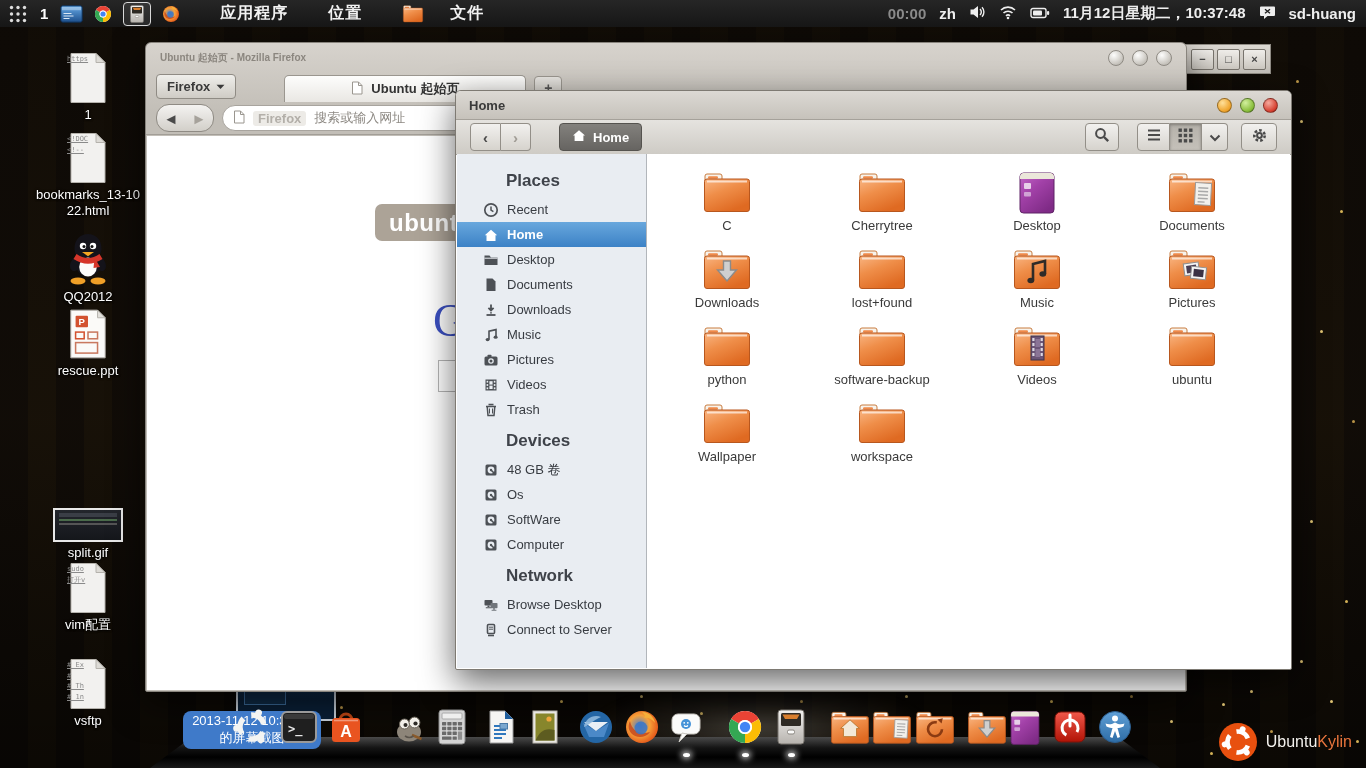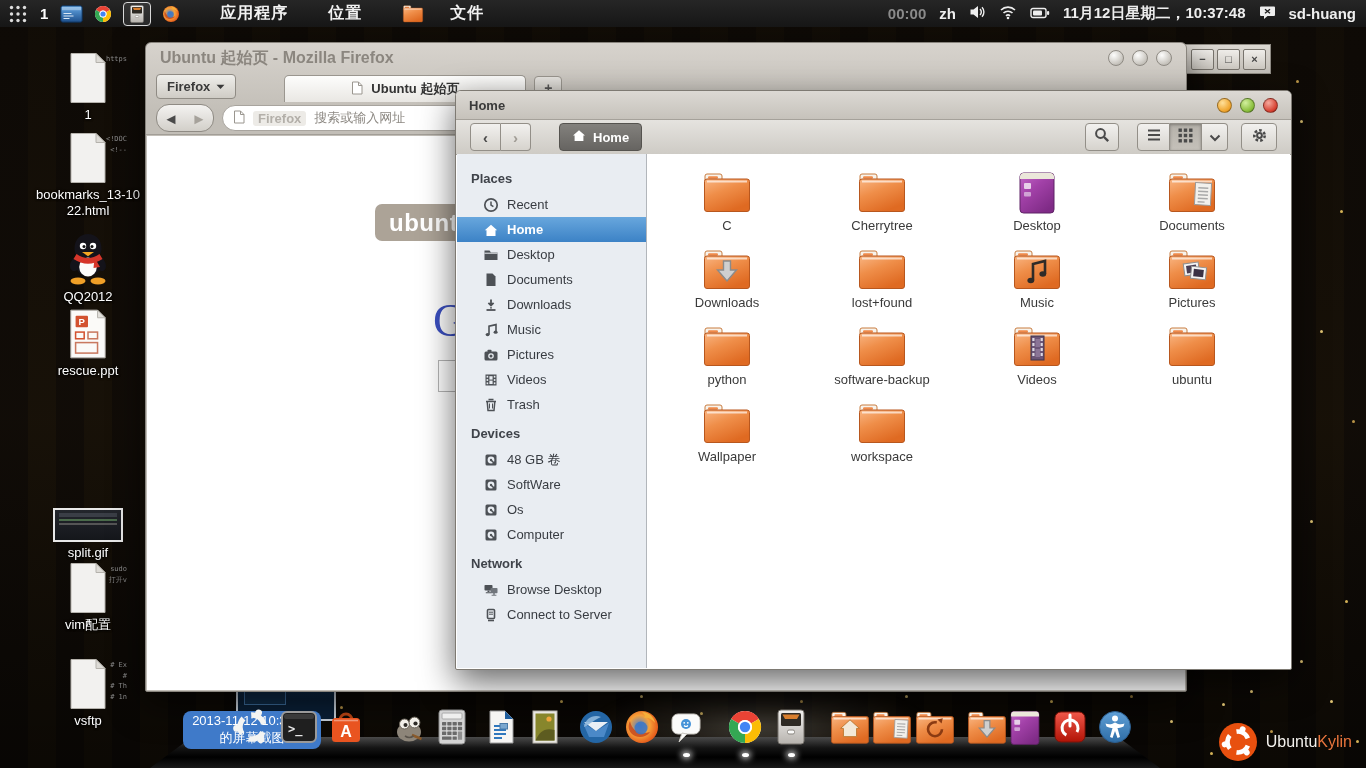--- a/index.html
+++ b/index.html
@@ -28,29 +28,29 @@
   #panel .pi{display:flex;align-items:center;margin:0 5px;}
   #panel .ws{font-size:15px;color:#fff;margin:0 7px;}
   #panel .menu{font-size:16px;letter-spacing:1px;color:#f2f2f2;margin:0 20px;}
   #panel .right{margin-left:auto;display:flex;align-items:center;gap:13px;padding-right:10px;font-size:15px;}
   #panel .timer{color:#8a8a8a;}
   .activebox{border:1px solid #d8d8d8;border-radius:4px;padding:1px 3px;background:rgba(255,255,255,.08);}
   
   .dicon{position:absolute;left:33px;width:110px;text-align:center;z-index:2;cursor:default;}
   .dart{height:58px;display:flex;align-items:flex-end;justify-content:center;position:relative;}
   .dlabel{margin-top:3px;font-size:13px;color:#fff;text-shadow:0 1px 2px #000,0 0 3px #000;white-space:pre-line;line-height:1.25;}
-  .mini-text{position:absolute;top:8px;left:0;right:16px;font-size:7px;line-height:1.5;color:#8a8a8a;
-    font-family:"DejaVu Sans Mono",monospace;text-align:right;padding-left:34px;}
+  .mini-text{position:absolute;top:8px;left:0;right:4px;font-size:7px;line-height:1.5;color:#8a8a8a;
+    font-family:"DejaVu Sans Mono",monospace;text-align:left;padding-left:34px;text-decoration:underline;}
   
   .win{position:absolute;border-radius:6px 6px 2px 2px;box-shadow:0 12px 34px rgba(0,0,0,.6);}
   
   #ffx{left:145px;top:42px;width:1040px;height:648px;z-index:4;
     background:linear-gradient(#d7d3cd,#c2beb7 70px,#c2beb7);border:1px solid #88847d;}
   .ffx-titlebar{height:30px;display:flex;align-items:center;padding:0 14px;}
-  .ffx-title{font-size:16px;font-weight:bold;color:#8b867f;}
+  .ffx-title{font-size:10px;font-weight:bold;color:#8b867f;}
   .circles{margin-left:auto;display:flex;gap:8px;}
   .circ{width:14px;height:14px;border-radius:50%;border:1px solid #8f8b84;
     background:radial-gradient(circle at 35% 30%,#fdfdfc,#cfccc6 60%,#aaa69f);}
   .ffx-tabs{height:29px;display:flex;align-items:flex-end;padding:0 10px;}
   .ffx-menu-btn{height:23px;margin-bottom:3px;display:flex;align-items:center;gap:6px;padding:0 10px;
     background:linear-gradient(#efeeeb,#cfccc5);border:1px solid #8f8b84;border-radius:4px;
     font-size:13px;font-weight:bold;color:#3a3a3a;}
   .tab{width:240px;height:26px;margin-left:48px;background:linear-gradient(#fdfdfc,#e9e7e3);
     border:1px solid #9a968f;border-bottom:none;border-radius:5px 5px 0 0;
     display:flex;align-items:center;justify-content:center;gap:8px;font-size:13px;font-weight:bold;color:#333;}
@@ -98,21 +98,21 @@
   .grp .tbtn:last-child{border-radius:0 4px 4px 0;border-left:none;}
   .grp .tbtn.mid{border-left:none;border-radius:0;}
   .tbtn.pressed{background:linear-gradient(#b5b1aa,#c5c1ba);box-shadow:inset 0 1px 3px rgba(0,0,0,.3);}
   .navchev{font-size:15px;font-weight:bold;color:#4a4a4a;}
   .navchev.dim{color:#a09c95;}
   .crumb{height:26px;margin-left:28px;padding:0 12px;border:1px solid #55534f;border-radius:4px;
     background:linear-gradient(#83817d,#666461);color:#fff;font-size:13px;font-weight:bold;
     display:flex;align-items:center;gap:7px;}
   .nau-body{position:absolute;top:63px;left:1px;right:1px;bottom:1px;display:flex;}
   #nau-side{width:189px;background:#e9edf2;border-right:1px solid #b2b6bb;overflow:hidden;padding-top:8px;}
-  .side-h{font-size:13px;font-weight:bold;color:#3f434a;padding:9px 0 6px 14px;}
+  .side-h{font-size:17px;font-weight:bold;color:#3f434a;padding:9px 0 6px 14px;margin-left:35px;}
   .side-i{height:25px;display:flex;align-items:center;gap:8px;padding-left:26px;font-size:13px;color:#383c42;}
   .side-i .si{width:16px;height:16px;display:flex;align-items:center;}
   .side-i.sel{background:linear-gradient(#68a7dd,#3c82c6);color:#fff;font-weight:bold;}
   .side-i.sel svg path,.side-i.sel svg rect,.side-i.sel svg circle,.side-i.sel svg ellipse{fill:#fff;}
   #nau-grid{flex:1;background:#fff;display:grid;grid-template-columns:repeat(4,155px);
     grid-auto-rows:77px;padding:14px 0 0 5px;align-content:start;}
   .fcell{width:150px;text-align:center;}
   .fic{height:48px;display:flex;align-items:flex-end;justify-content:center;}
   .fname{margin-top:2px;font-size:13px;color:#3a3a3a;}
   
@@ -533,33 +533,33 @@
 
   <div class="side-i">
     <span class="si">
               <svg width="16" height="16" viewBox="0 0 16 16">
                 <rect x="2.5" y="2.5" width="11" height="11" rx="1.5" fill="#4d5156"></rect>
                 <circle cx="8" cy="8" r="3.4" fill="#e9edf2"></circle>
                 <circle cx="8" cy="8" r="1.2" fill="#4d5156"></circle>
                 <path d="M8.5 8.5l3 3" stroke="#4d5156" stroke-width="1.6"></path>
               </svg>
             </span>
-    <span>SoftWare</span>
+    <span>Os</span>
   </div>
 
   <div class="side-i">
     <span class="si">
               <svg width="16" height="16" viewBox="0 0 16 16">
                 <rect x="2.5" y="2.5" width="11" height="11" rx="1.5" fill="#4d5156"></rect>
                 <circle cx="8" cy="8" r="3.4" fill="#e9edf2"></circle>
                 <circle cx="8" cy="8" r="1.2" fill="#4d5156"></circle>
                 <path d="M8.5 8.5l3 3" stroke="#4d5156" stroke-width="1.6"></path>
               </svg>
             </span>
-    <span>Os</span>
+    <span>SoftWare</span>
   </div>
 
   <div class="side-i">
     <span class="si">
               <svg width="16" height="16" viewBox="0 0 16 16">
                 <rect x="2.5" y="2.5" width="11" height="11" rx="1.5" fill="#4d5156"></rect>
                 <circle cx="8" cy="8" r="3.4" fill="#e9edf2"></circle>
                 <circle cx="8" cy="8" r="1.2" fill="#4d5156"></circle>
                 <path d="M8.5 8.5l3 3" stroke="#4d5156" stroke-width="1.6"></path>
               </svg>

